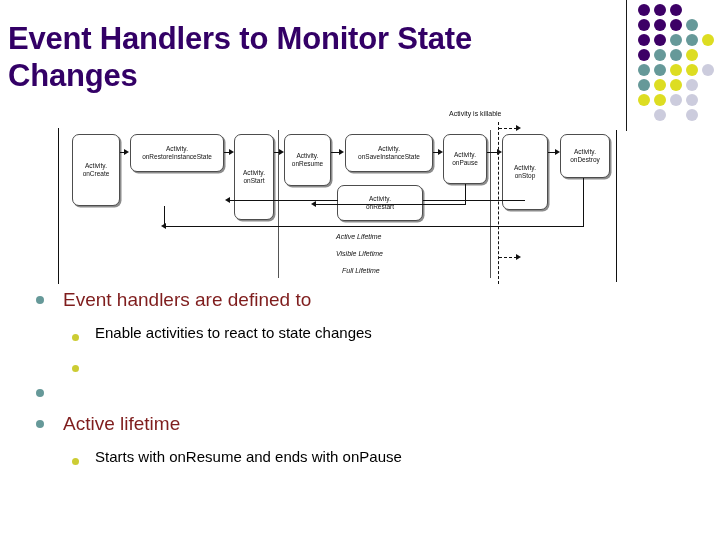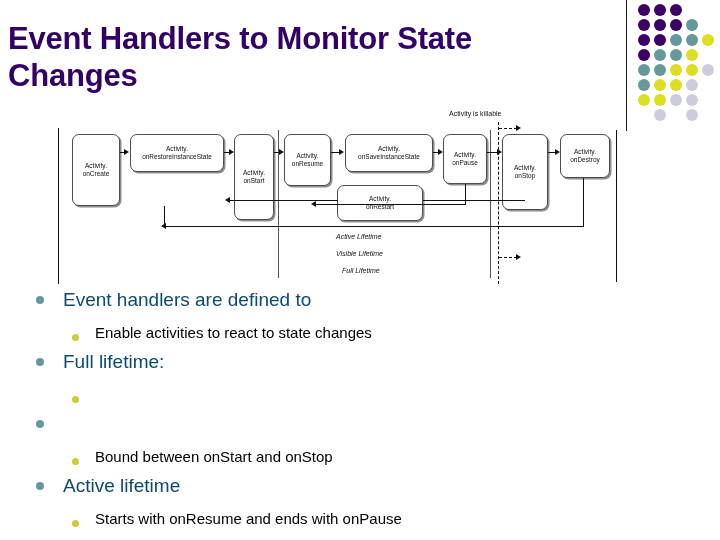--- a/index.html
+++ b/index.html
@@ -173,21 +173,21 @@
   .b2 .bullet {
     width: 7px;
     height: 7px;
     background: #cccc33;
     margin-top: 9px;
     margin-right: 16px;
   }
   .b1 .btext {
     font-size: 19px;
     line-height: 28px;
-    color: #0c4a6e;
+    color: #7f1d1d;
     font-family: "Liberation Sans", sans-serif;
   }
   .b2 .btext {
     font-size: 15px;
     line-height: 27px;
     color: #000000;
     font-family: "Liberation Sans", sans-serif;
   }
 </style>
 </head>
@@ -358,34 +358,26 @@
 
     <div class="b1">
       <span class="bullet" style="background: rgb(102, 153, 153);"></span>
       <span class="btext">Event handlers are defined to</span>
     </div>
     <div class="b2">
       <span class="bullet" style="background: rgb(204, 204, 51);"></span>
       <span class="btext">Enable activities to react to state changes</span>
     </div>
 
+    <div class="b2">
+      <span class="bullet" style="background: rgb(204, 204, 51);"></span>
+    </div>
+
     <div class="b1">
       <span class="bullet" style="background: rgb(102, 153, 153);"></span>
-      <span class="btext">Full lifetime:</span>
-    </div>
-    <div class="b2">
-      <span class="bullet" style="background: rgb(204, 204, 51);"></span>
-    </div>
-
-    <div class="b1">
-      <span class="bullet" style="background: rgb(102, 153, 153);"></span>
-    </div>
-    <div class="b2">
-      <span class="bullet" style="background: rgb(204, 204, 51);"></span>
-      <span class="btext">Bound between onStart and onStop</span>
     </div>
 
     <div class="b1">
       <span class="bullet" style="background: rgb(102, 153, 153);"></span>
       <span class="btext">Active lifetime</span>
     </div>
     <div class="b2">
       <span class="bullet" style="background: rgb(204, 204, 51);"></span>
       <span class="btext">Starts with onResume and ends with onPause</span>
     </div>

